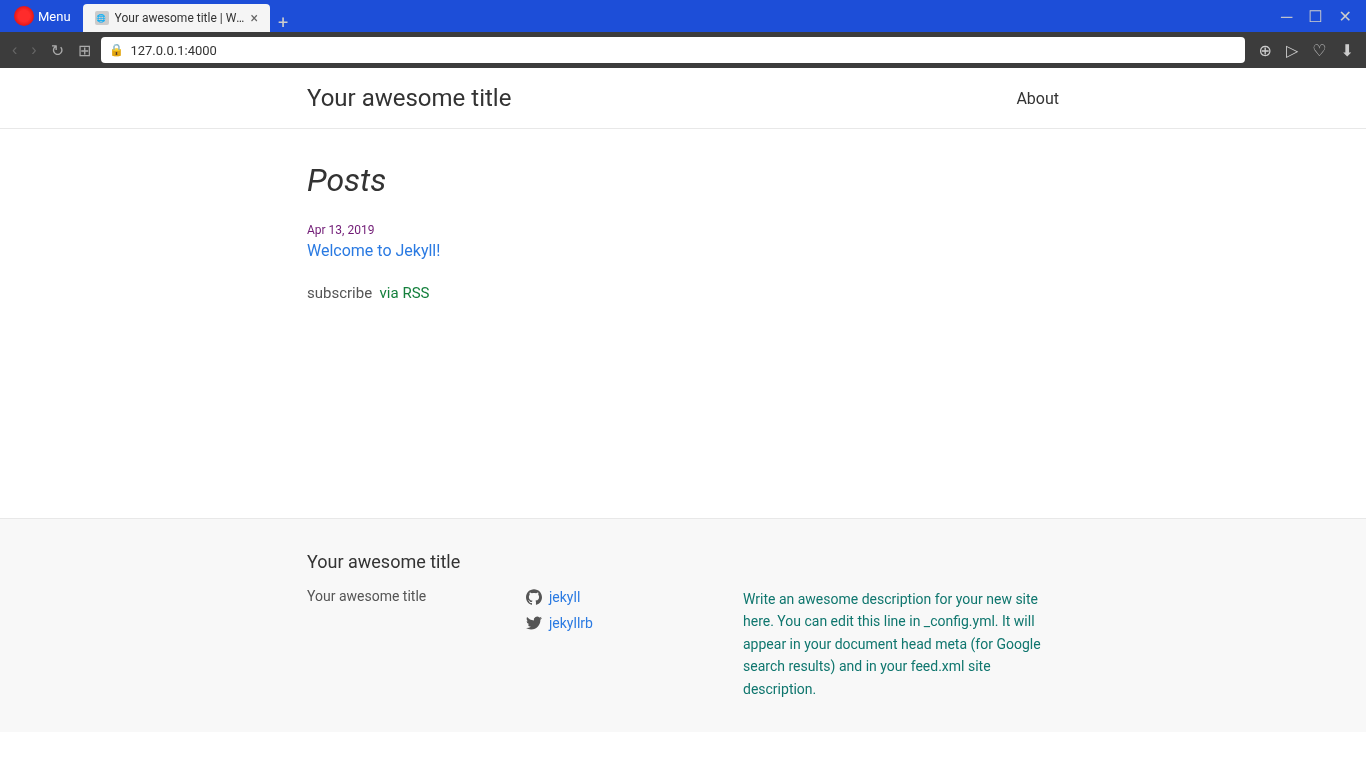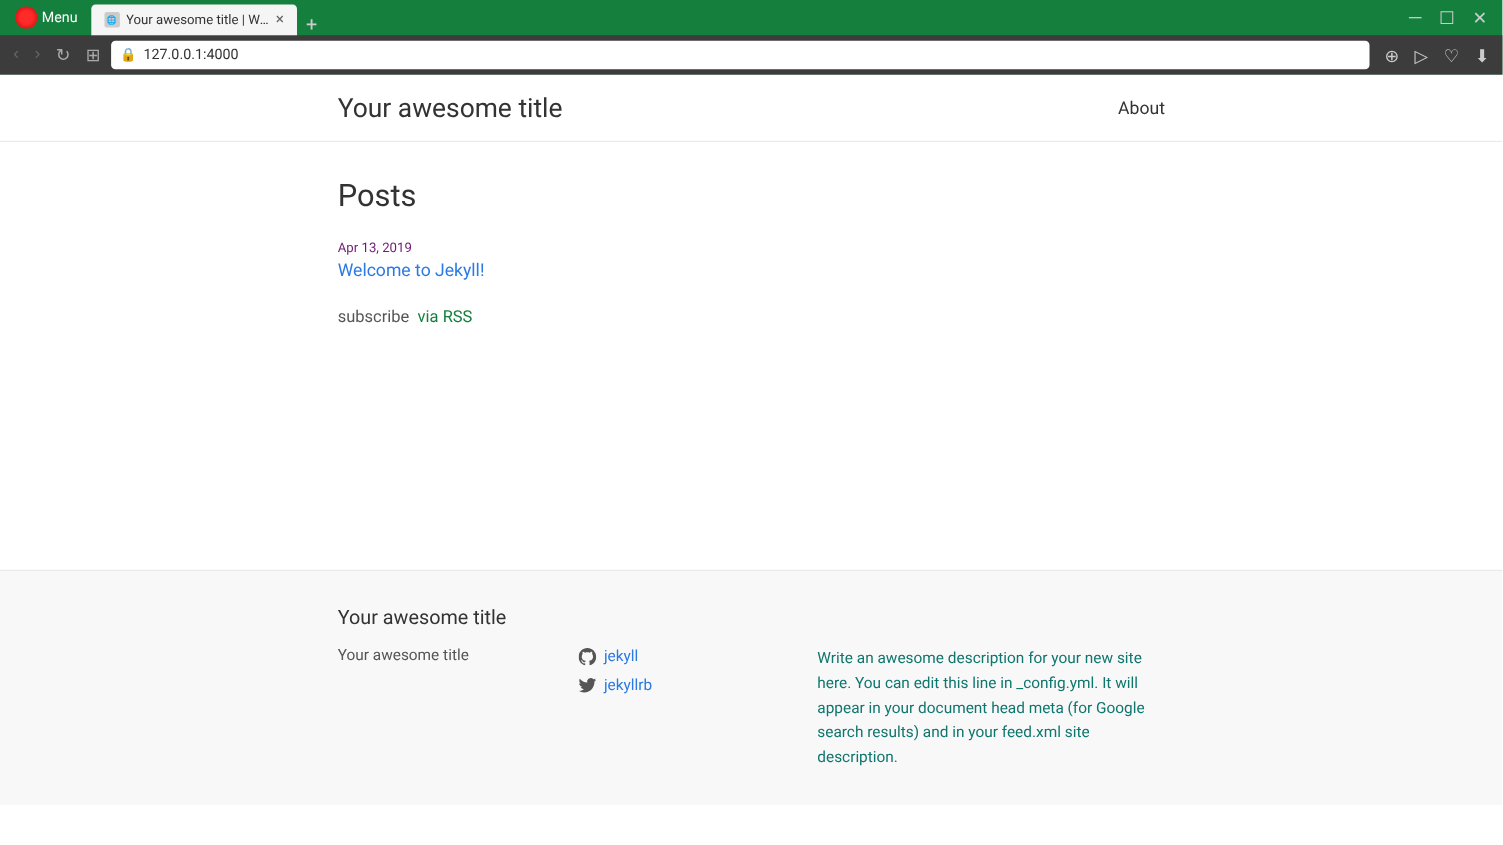--- a/index.html
+++ b/index.html
@@ -6,21 +6,21 @@
 
     body {
       font-family: -apple-system, BlinkMacSystemFont, "Segoe UI", Roboto, Helvetica, Arial, sans-serif;
       background: #fff;
       color: #333;
       font-size: 16px;
     }
 
     
     .browser-chrome {
-      background: #15803d;
+      background: #1d4ed8;
       width: 100%;
     }
 
     .browser-titlebar {
       display: flex;
       align-items: center;
       height: 32px;
       padding: 0 8px;
       gap: 6px;
     }
@@ -199,23 +199,24 @@
       font-size: 16px;
     }
 
     .site-main {
       max-width: 800px;
       margin: 0 auto;
       padding: 32px 24px;
     }
 
     .posts-heading {
-      font-size: 28px;
+      font-size: 32px;
       font-weight: 400;
       margin-bottom: 24px;
+      font-style: italic;
     }
 
     .post-date {
       font-size: 12px;
       color: #701a75;
       margin-bottom: 4px;
     }
 
     .post-title-link {
       font-size: 16px;

